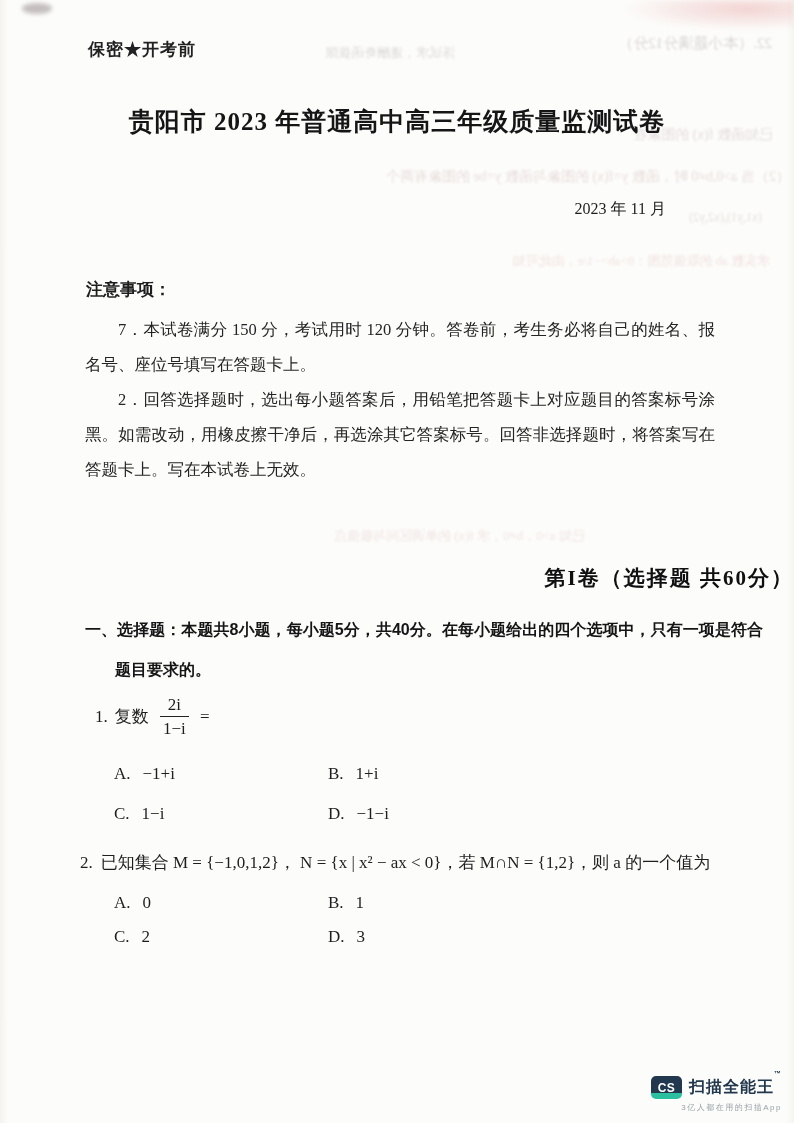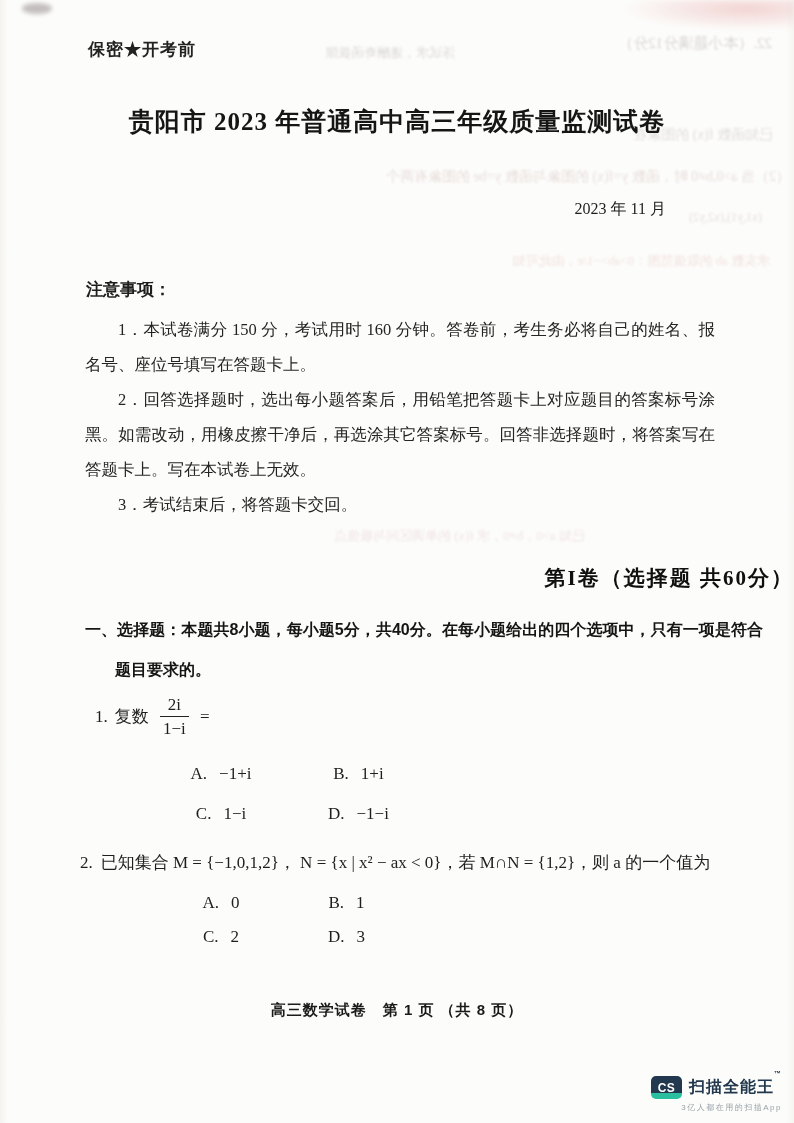--- a/index.html
+++ b/index.html
@@ -51,21 +51,21 @@
     font:700 16px "Liberation Sans",sans-serif;line-height:40px;
     padding-left:30px;text-indent:-30px;text-align:justify;color:#151515;}
   
   .q1{position:absolute;top:694px;left:95px;display:flex;align-items:center;
     font-size:17px;gap:7px;}
   .frac{display:inline-block;text-align:center;vertical-align:middle;margin:0 4px;
     font-size:17px;line-height:1.25;}
   .frac .num{display:block;padding:0 8px 1px;border-bottom:1.4px solid #222;}
   .frac .den{display:block;padding:1px 2px 0;}
   .options{position:absolute;left:114px;display:grid;
-    grid-template-columns:214px auto;row-gap:20px;font-size:17px;text-align:center;}
+    grid-template-columns:214px auto;row-gap:20px;font-size:17px;}
   .q1opts{top:764px;}
   .q2opts{top:893px;row-gap:14px;}
   .opt{white-space:nowrap;}
   .opt .lab{margin-right:12px;}
   .q2{position:absolute;top:846px;left:76px;width:668px;margin:4px;
     font-size:17px;line-height:26px;}
   .q2 .qn{margin-right:8px;}
   
   .footer{position:absolute;top:1001px;left:0;width:100%;text-align:center;
     font:700 15px "Liberation Sans",sans-serif;letter-spacing:1px;color:#1a1a1a;}
@@ -96,23 +96,22 @@
   <div class="ghost g4">(x1,y1),(x2,y2)</div>
   <div class="ghost g5">求实数 ab 的取值范围：0&gt;ab&gt;−1/e，由此可知</div>
   <div class="ghost g6">已知 a&gt;0，b≠0，求 f(x) 的单调区间与极值点</div>
 
   <div class="confidential">保密★开考前</div>
 
   <h1 class="title">贵阳市 2023 年普通高中高三年级质量监测试卷</h1>
   <div class="date">2023 年 11 月</div>
 
   <div class="notice-heading">注意事项：</div>
-  <p class="notice-item n1">1．本试卷满分 150 分，考试用时 160 分钟。答卷前，考生务必将自己的姓名、报名号、座位号填写在答题卡上。</p>
+  <p class="notice-item n1">7．本试卷满分 150 分，考试用时 120 分钟。答卷前，考生务必将自己的姓名、报名号、座位号填写在答题卡上。</p>
   <p class="notice-item n2">2．回答选择题时，选出每小题答案后，用铅笔把答题卡上对应题目的答案标号涂黑。如需改动，用橡皮擦干净后，再选涂其它答案标号。回答非选择题时，将答案写在答题卡上。写在本试卷上无效。</p>
-  <p class="notice-item n3">3．考试结束后，将答题卡交回。</p>
 
   <h2 class="section-heading">第I卷（选择题 共60分）</h2>
   <p class="instructions">一、选择题：本题共8小题，每小题5分，共40分。在每小题给出的四个选项中，只有一项是符合题目要求的。</p>
 
   <div class="q1">
     <span class="qn">1.</span>
     <span>复数</span>
     <span class="frac">
       <span class="num">2i</span>
       <span class="den">1−i</span>
@@ -147,21 +146,20 @@
       <span class="lab">B.</span><span>1</span>
     </span>
     <span class="opt">
       <span class="lab">C.</span><span>2</span>
     </span>
     <span class="opt">
       <span class="lab">D.</span><span>3</span>
     </span>
   </div>
 
-  <div class="footer">高三数学试卷　第 1 页 （共 8 页）</div>
 
   <div class="camscanner">
     <div class="cs-row">
       <div class="cs-badge">CS</div>
       <div class="cs-name">
         <span>扫描全能王</span><span class="cs-tm">™</span>
       </div>
     </div>
     <div class="cs-tagline">3亿人都在用的扫描App</div>
   </div>

